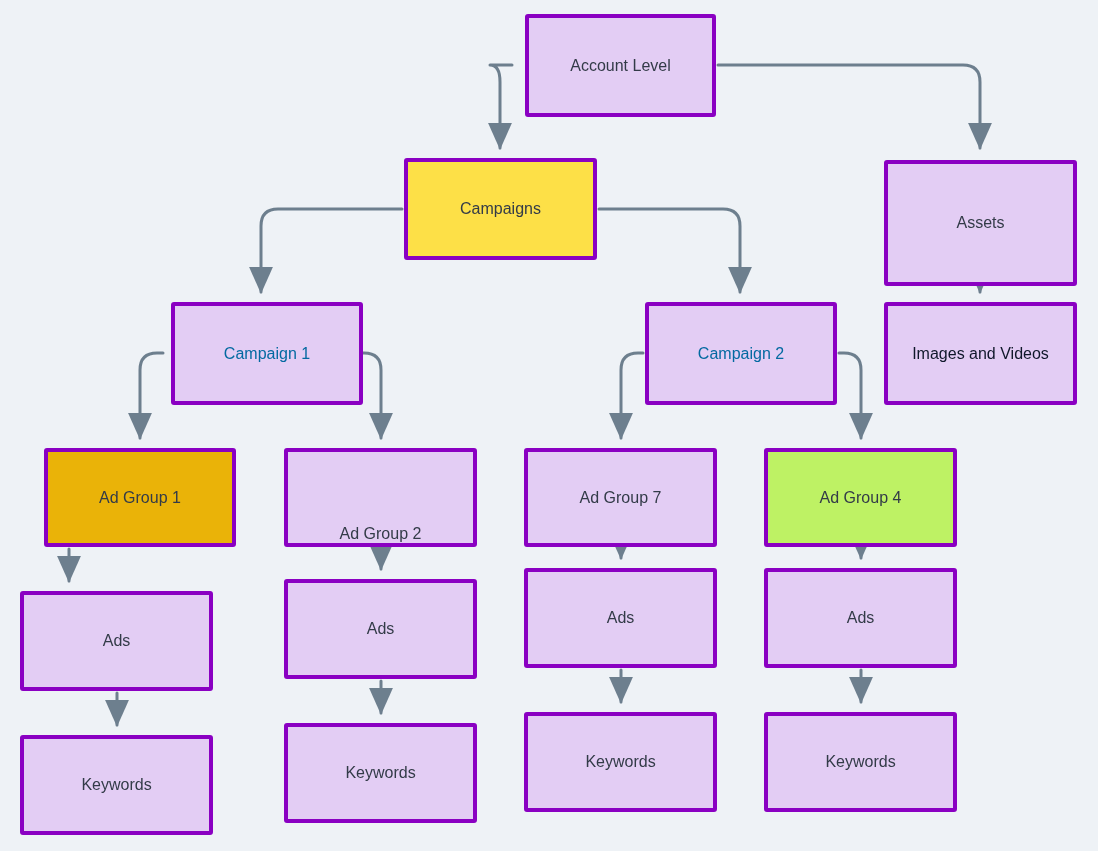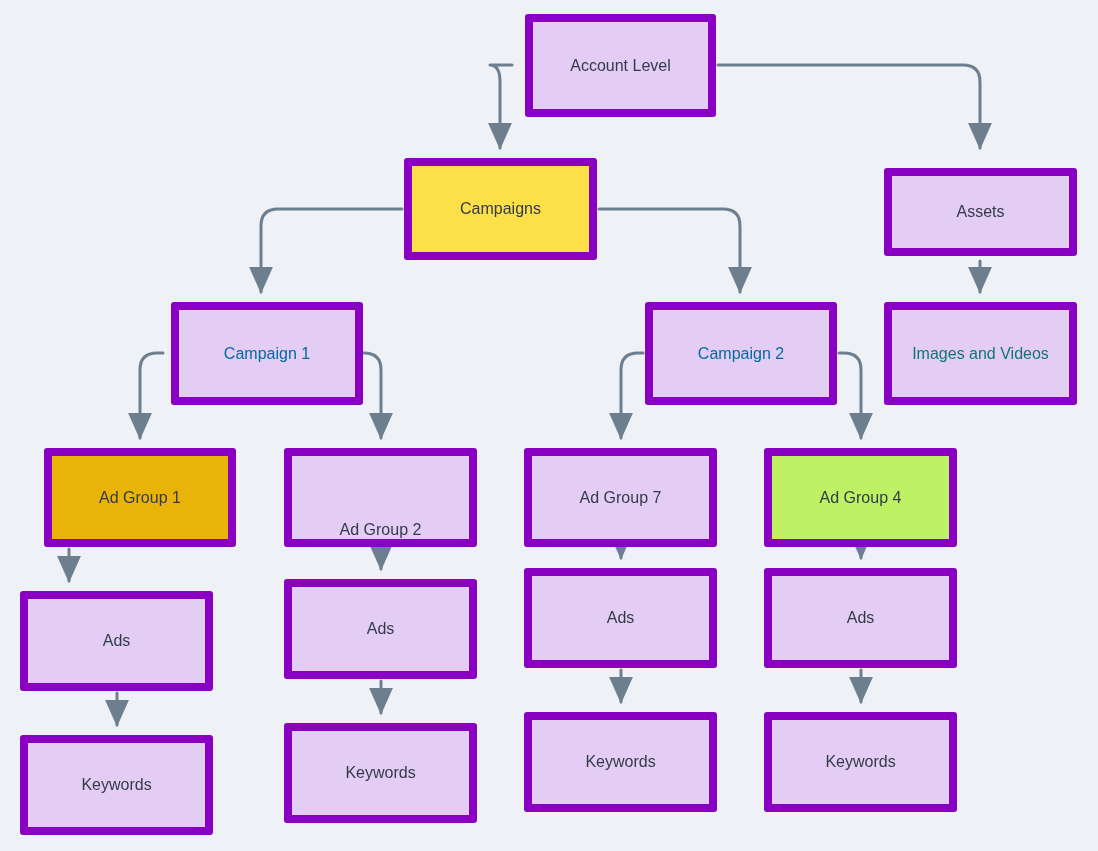--- a/index.html
+++ b/index.html
@@ -23,21 +23,21 @@
     top: 0;
     left: 0;
     width: 1098px;
     height: 851px;
     pointer-events: none;
   }
   .node {
     position: absolute;
     box-sizing: border-box;
     background: #e3cdf4;
-    border: 8px solid #ef4444;
+    border: 4px solid #ef4444;
     border-radius: 3px;
     display: flex;
     align-items: center;
     justify-content: center;
     color: #333b48;
     font-size: 16px;
     font-family: "Liberation Sans", sans-serif;
     line-height: 1.2;
     text-align: center;
     white-space: nowrap;
@@ -79,30 +79,30 @@
       </g>
   </svg>
 
   <div id="nodes-group">
       <div class="node" style="left: 525px; top: 14px; width: 191px; height: 103px; background: rgb(227, 205, 244); border-color: rgb(138, 0, 194); color: rgb(51, 59, 72);">
         <span class="node-label">Account Level</span>
       </div>
       <div class="node" style="left: 404px; top: 158px; width: 193px; height: 102px; background: #fde047; border-color: rgb(138, 0, 194); color: rgb(51, 59, 72);">
         <span class="node-label">Campaigns</span>
       </div>
-      <div class="node" style="left: 884px; top: 168px; width: 193px; height: 88px; background: rgb(227, 205, 244); border-color: rgb(138, 0, 194); color: rgb(51, 59, 72);">
+      <div class="node" style="left: 884px; top: 160px; width: 193px; height: 126px; background: rgb(227, 205, 244); border-color: rgb(138, 0, 194); color: rgb(51, 59, 72);">
         <span class="node-label">Assets</span>
       </div>
       <div class="node" style="left: 171px; top: 302px; width: 192px; height: 103px; background: rgb(227, 205, 244); border-color: rgb(138, 0, 194); color: #0369a1;">
         <span class="node-label">Campaign 1</span>
       </div>
       <div class="node" style="left: 645px; top: 302px; width: 192px; height: 103px; background: rgb(227, 205, 244); border-color: rgb(138, 0, 194); color: #0369a1;">
         <span class="node-label">Campaign 2</span>
       </div>
-      <div class="node" style="left: 884px; top: 302px; width: 193px; height: 103px; background: rgb(227, 205, 244); border-color: rgb(138, 0, 194); color: #0f766e;">
+      <div class="node" style="left: 884px; top: 302px; width: 193px; height: 103px; background: rgb(227, 205, 244); border-color: rgb(138, 0, 194); color: #0f172a;">
         <span class="node-label">Images and Videos</span>
       </div>
       <div class="node" style="left: 44px; top: 448px; width: 192px; height: 99px; background: #eab308; border-color: rgb(138, 0, 194); color: rgb(51, 59, 72);">
         <span class="node-label">Ad Group 1</span>
       </div>
       <div class="node" style="left: 284px; top: 448px; width: 193px; height: 99px; background: rgb(227, 205, 244); border-color: rgb(138, 0, 194); color: rgb(51, 59, 72); align-items: flex-end;">
         <span class="node-label">Ad Group 2</span>
       </div>
       <div class="node" style="left: 524px; top: 448px; width: 193px; height: 99px; background: rgb(227, 205, 244); border-color: rgb(138, 0, 194); color: rgb(51, 59, 72);">
         <span class="node-label">Ad Group 7</span>

